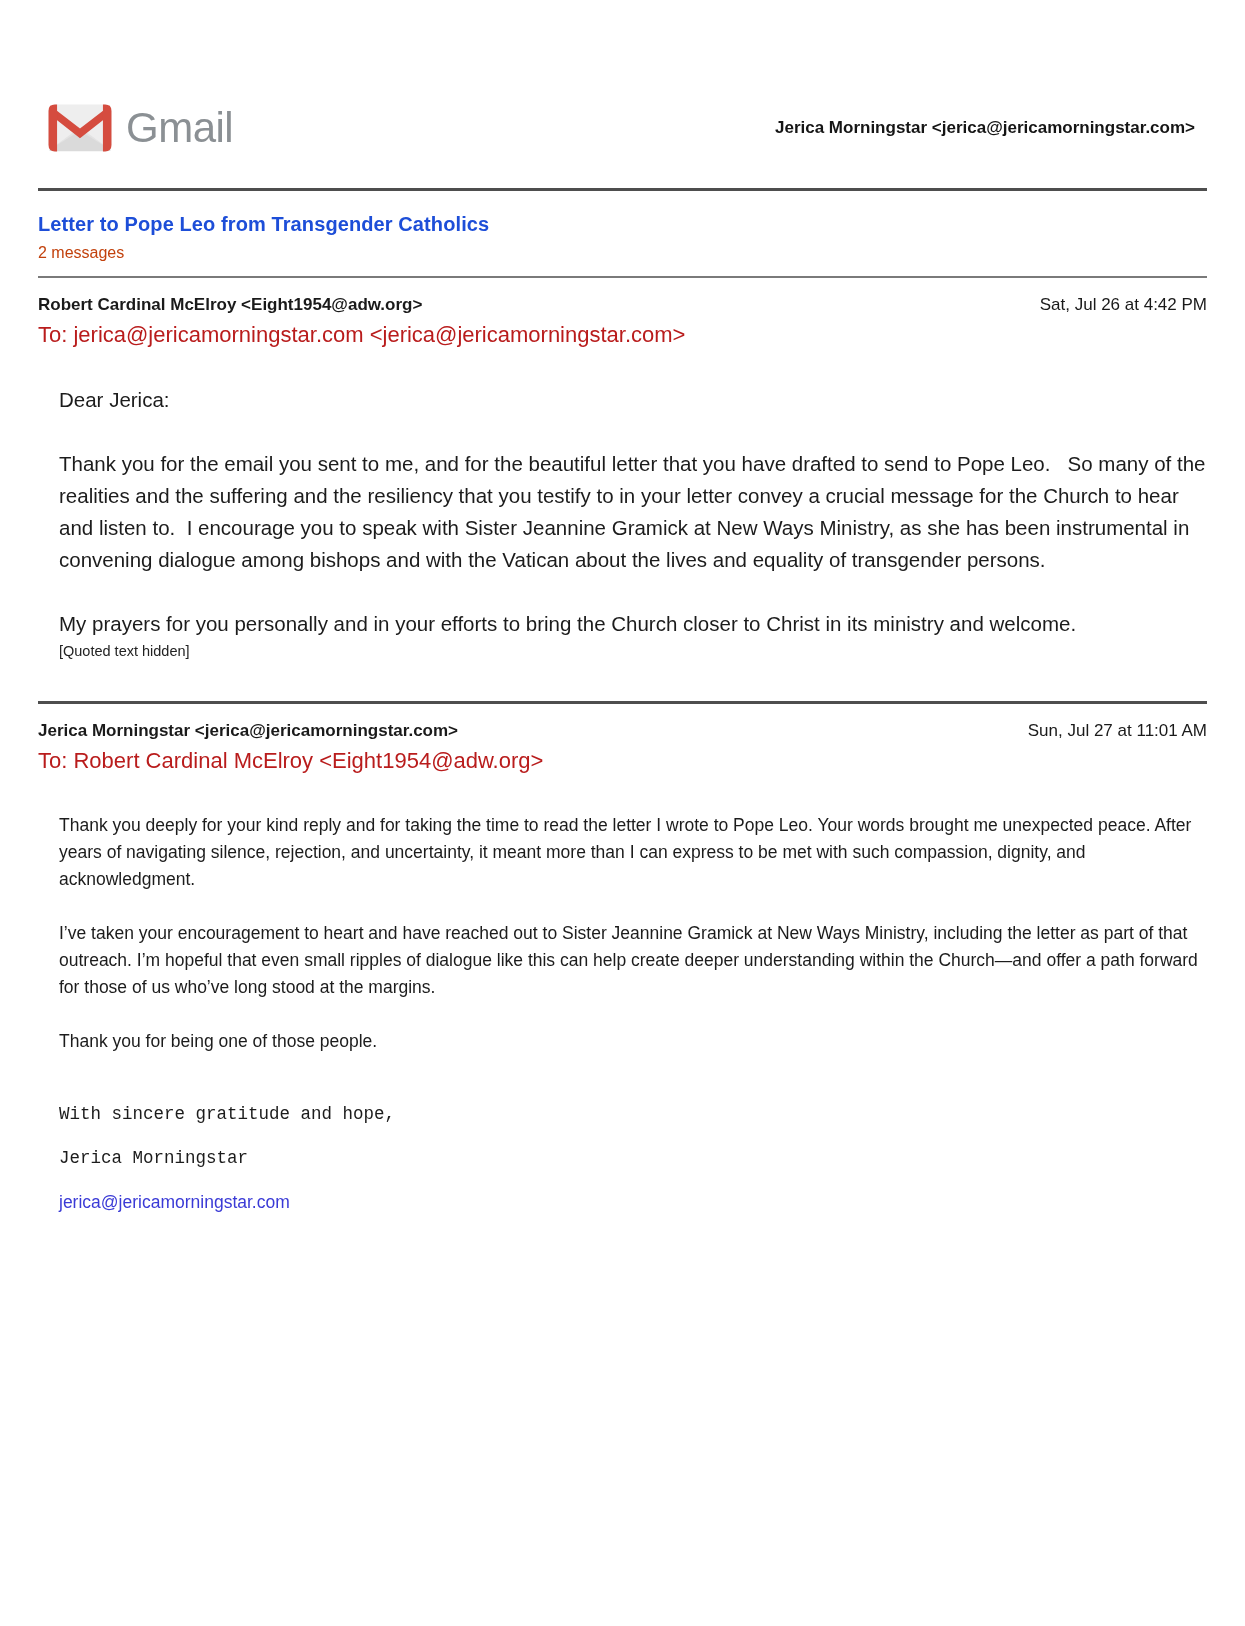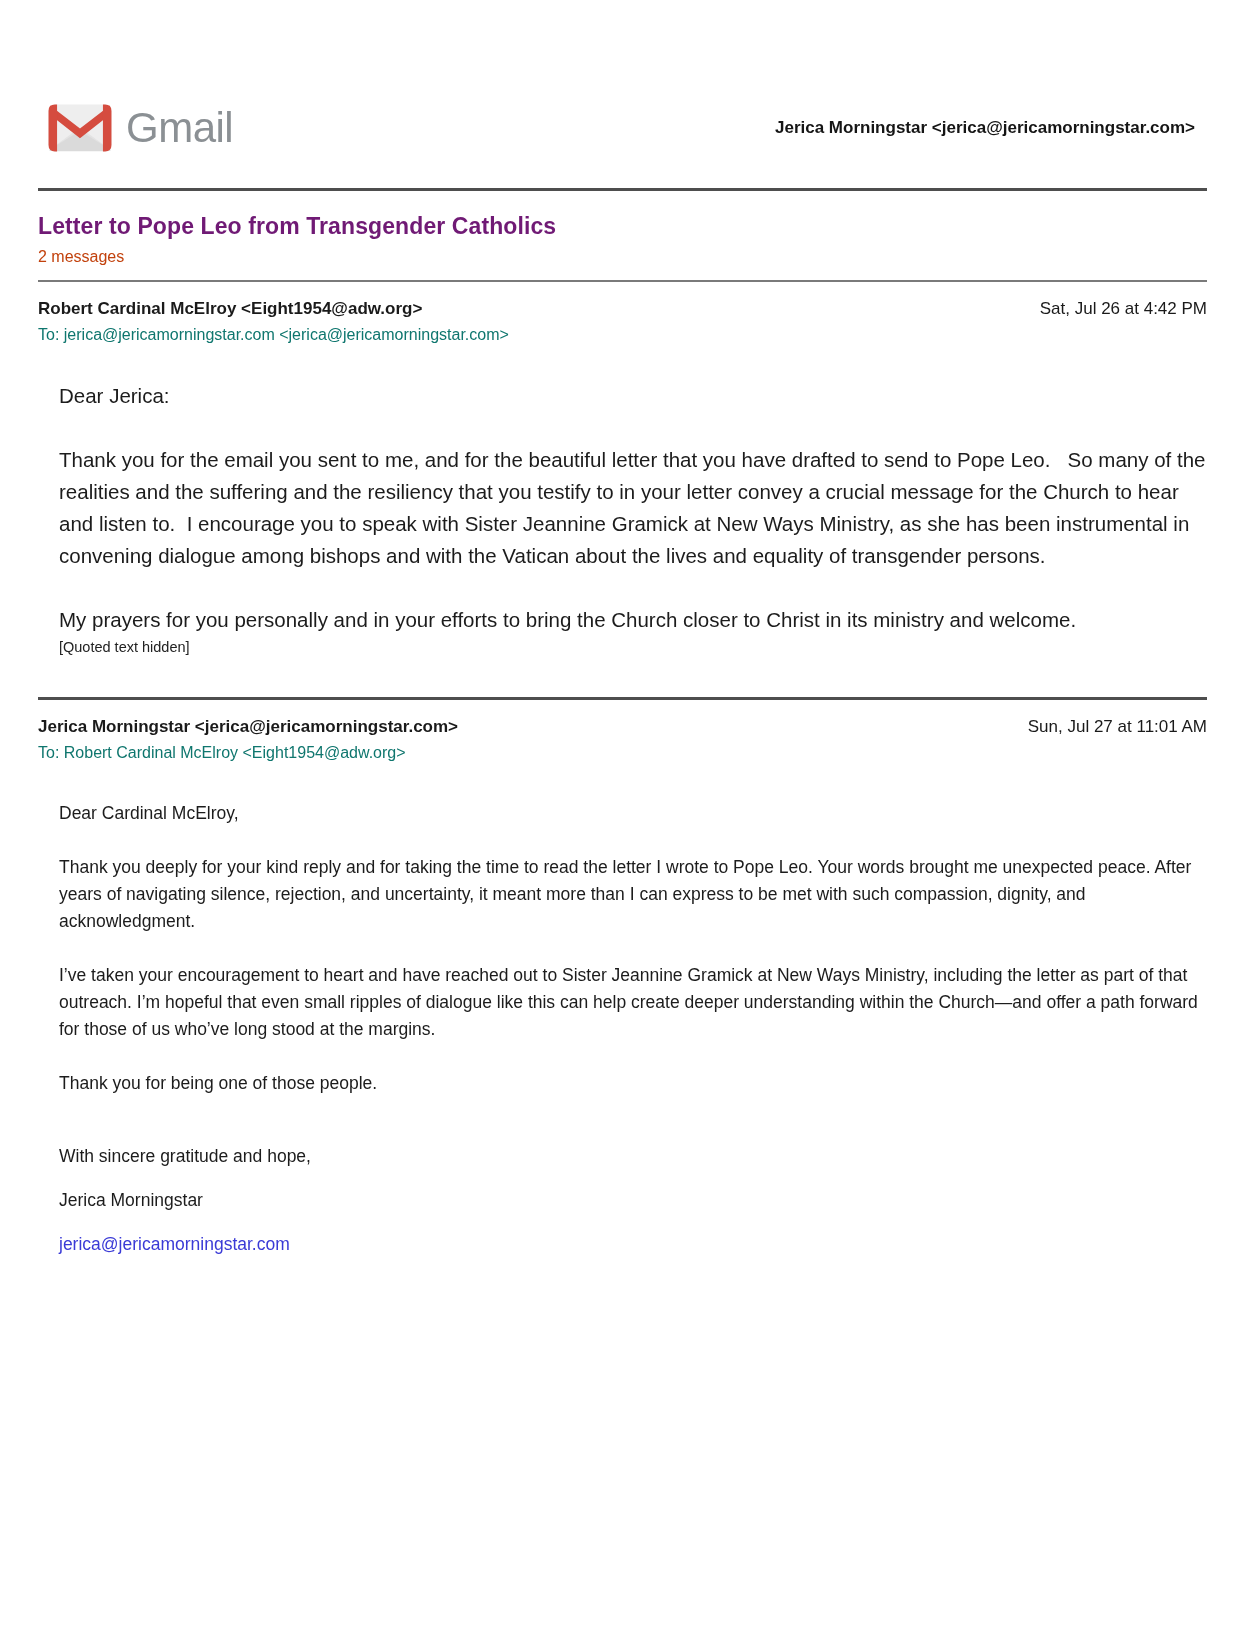--- a/index.html
+++ b/index.html
@@ -35,55 +35,55 @@
   
   .rule-thick { border: none; border-top: 3px solid #4e4e4e; margin: 0; }
   .rule-thin  { border: none; border-top: 2px solid #7a7a7a; margin: 0; }
   .hr1 { margin-top: 36px; }
   .hr2 { margin-top: 14px; }
   .hr3 { margin-top: 42px; }
 
   
   .subject {
     margin-top: 22px;
-    font-size: 23px;
+    font-size: 20px;
     font-weight: 700;
-    color: #701a75;
+    color: #1d4ed8;
     letter-spacing: 0.1px;
   }
   .msg-count { margin-top: 8px; font-size: 16px; color: #c2410c; }
 
   
   .msg-header {
     margin-top: 17px;
     display: flex;
     justify-content: space-between;
     align-items: baseline;
     font-size: 17px;
     color: #1a1a1a;
   }
   .from-name { font-weight: 700; }
   .from-email { font-weight: 700; }
   .msg-date { font-size: 17px; color: #1a1a1a; white-space: nowrap; }
-  .to-line { margin-top: 7px; font-size: 16px; color: #0f766e; }
+  .to-line { margin-top: 7px; font-size: 22px; color: #b91c1c; }
 
   .msg-body { padding-left: 21px; }
   .msg-body p { white-space: pre-wrap; }
 
   .body-large { margin-top: 36px; font-size: 20.5px; line-height: 32px; color: #1c1c1c; }
   .body-large p { margin-bottom: 32px; }
   .body-large p.tight { margin-bottom: 3px; }
 
   .quoted { font-size: 14.5px; color: #222222; padding-left: 21px; }
 
   .body-small { margin-top: 38px; font-size: 17.5px; line-height: 27px; color: #1c1c1c; }
   .body-small p { margin-bottom: 27px; }
 
   .closing { margin-top: 46px; }
-  .closing p { margin-bottom: 17px; }
+  .closing p { margin-bottom: 17px; font-family: Liberation Mono, monospace; }
   .sig-link { color: #3a3ad6; text-decoration: none; font-size: 17.5px; }
 </style>
 </head>
 <body>
 
 <div class="page">
 
   <div class="top-header">
     <div class="gmail-logo">
       <span>
@@ -132,21 +132,20 @@
     <div class="msg-header">
       <div class="from">
         <span class="from-name">Jerica Morningstar</span>
         <span class="from-email">&lt;jerica@jericamorningstar.com&gt;</span>
       </div>
       <div class="msg-date">Sun, Jul 27 at 11:01 AM</div>
     </div>
     <div class="to-line">To: Robert Cardinal McElroy &lt;Eight1954@adw.org&gt;</div>
 
     <div class="msg-body body-small">
-      <p>Dear Cardinal McElroy,</p>
       <p>Thank you deeply for your kind reply and for taking the time to read the letter I wrote to Pope Leo. Your words brought me unexpected peace. After years of navigating silence, rejection, and uncertainty, it meant more than I can express to be met with such compassion, dignity, and acknowledgment.</p>
       <p>I’ve taken your encouragement to heart and have reached out to Sister Jeannine Gramick at New Ways Ministry, including the letter as part of that outreach. I’m hopeful that even small ripples of dialogue like this can help create deeper understanding within the Church—and offer a path forward for those of us who’ve long stood at the margins.</p>
       <p>Thank you for being one of those people.</p>
 
       <div class="closing">
         <p>With sincere gratitude and hope,</p>
         <p>Jerica Morningstar</p>
         <a href="#" class="sig-link">jerica@jericamorningstar.com</a>
       </div>
     </div>

